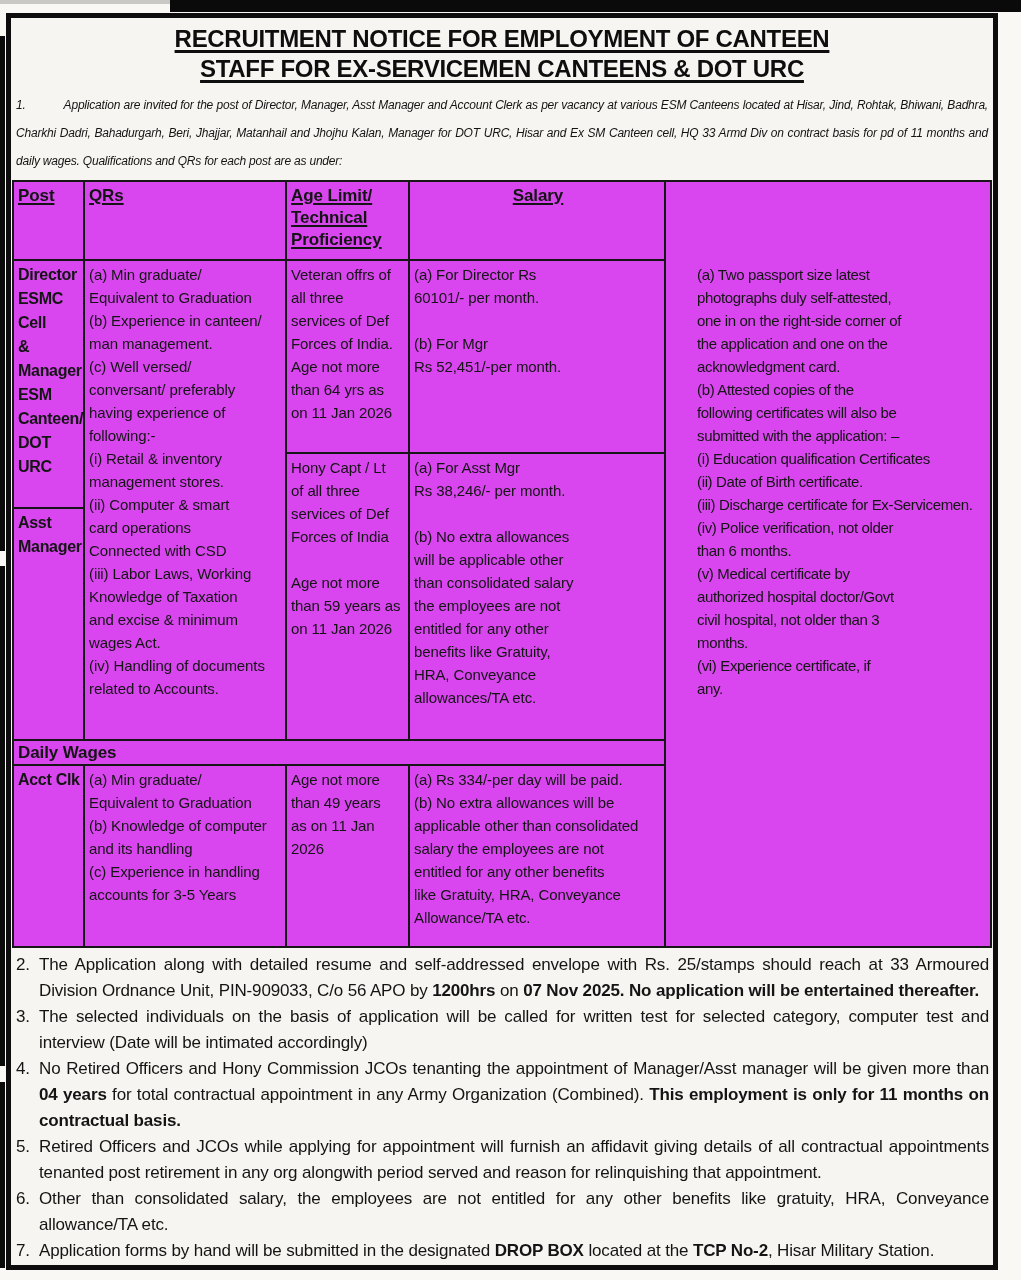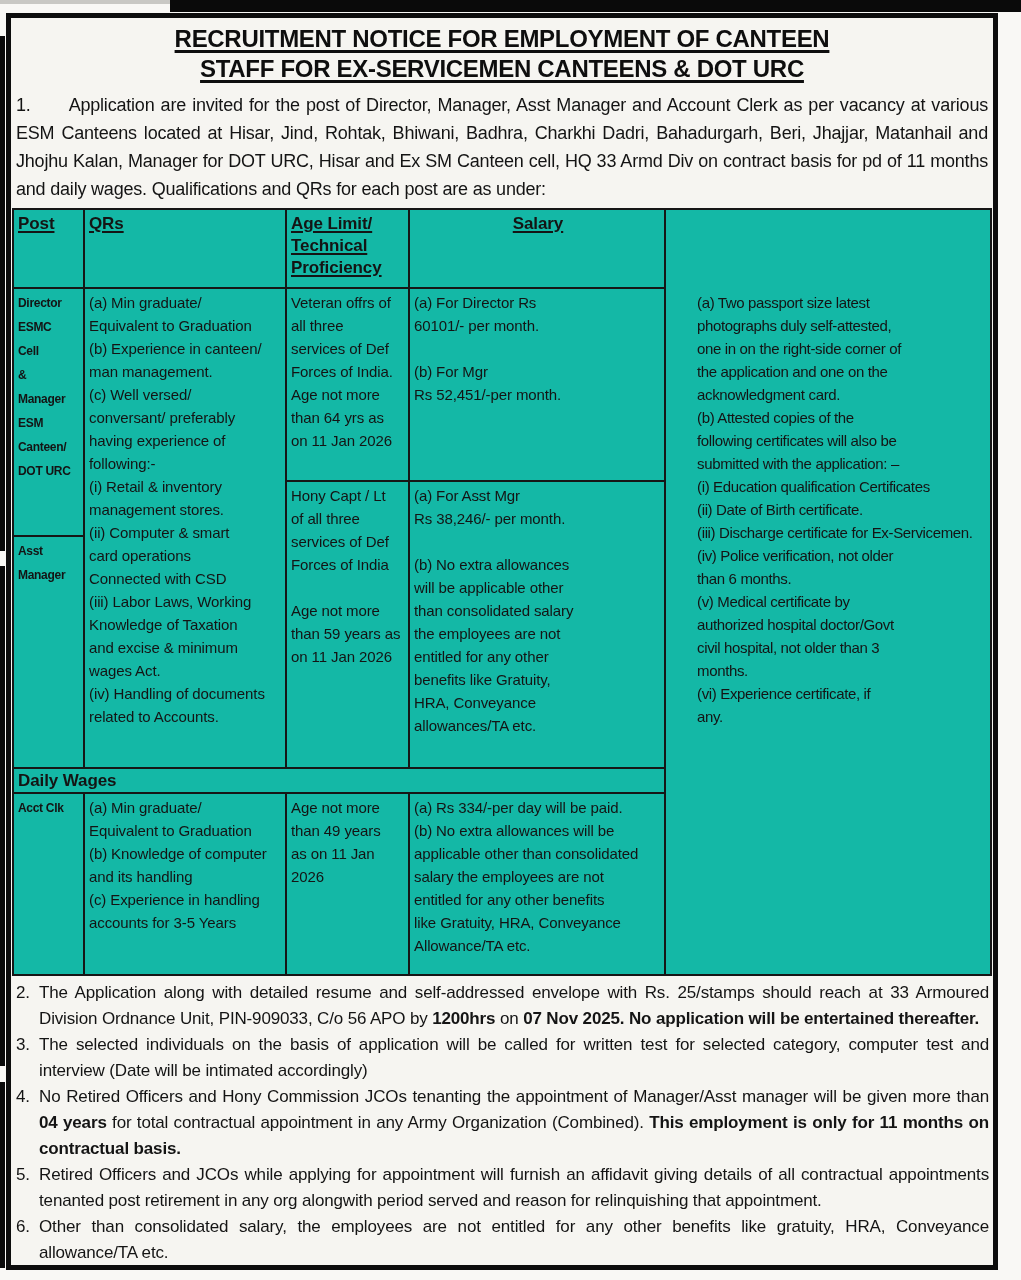--- a/index.html
+++ b/index.html
@@ -36,35 +36,36 @@
     color:#0e0e0e;
   }
   h1.title span {
     text-decoration:underline;
     text-decoration-thickness:2.5px;
     text-underline-offset:3px;
   }
 
   .intro {
     margin:7px 5px 0 5px;
-    font-size:18px; line-height:28px;
+    font-size:12px; line-height:28px;
     text-align:justify;
     letter-spacing:-0.2px;
+    font-style:italic;
   }
   .intro .inum { padding-right:38px; }
 
   
   .qtable {
     margin:5px 0 0 1px;
     width:980px;
     display:grid;
     grid-template-columns:71px 202px 123px 256px auto;
     grid-template-rows:79px 193px 55px 232px 25px 180px;
     border:2px solid #161616;
-    background:#14b8a6;
+    background:#d946ef;
   }
   .cell {
     border-right:2px solid #161616;
     border-bottom:2px solid #161616;
     padding:2px 2px 0 4px;
     font-size:15px; line-height:23px;
     letter-spacing:-0.1px;
     white-space:pre-line;
     overflow:hidden;
   }
@@ -74,21 +75,21 @@
     font-weight:bold; font-size:17px; line-height:22px;
     padding-top:3px;
   }
   .hdr .u {
     text-decoration:underline;
     text-decoration-thickness:2px;
     text-underline-offset:2px;
     white-space:pre-line;
   }
   .hdr.center { text-align:center; }
-  .postcell { font-weight:bold; font-size:12px; line-height:24px; letter-spacing:-0.3px; }
+  .postcell { font-weight:bold; font-size:16px; line-height:24px; letter-spacing:-0.3px; }
   .dailyrow  { font-weight:bold; font-size:17px; line-height:22px; padding-top:1px; }
   .docscell  { font-size:15px; letter-spacing:-0.35px; padding-left:3px; }
 
   
   .notes { margin:4px 4px 0 3px; list-style:none; }
   .notes li {
     position:relative;
     padding-left:25px;
     font-size:17px; line-height:26px;
     text-align:justify;

